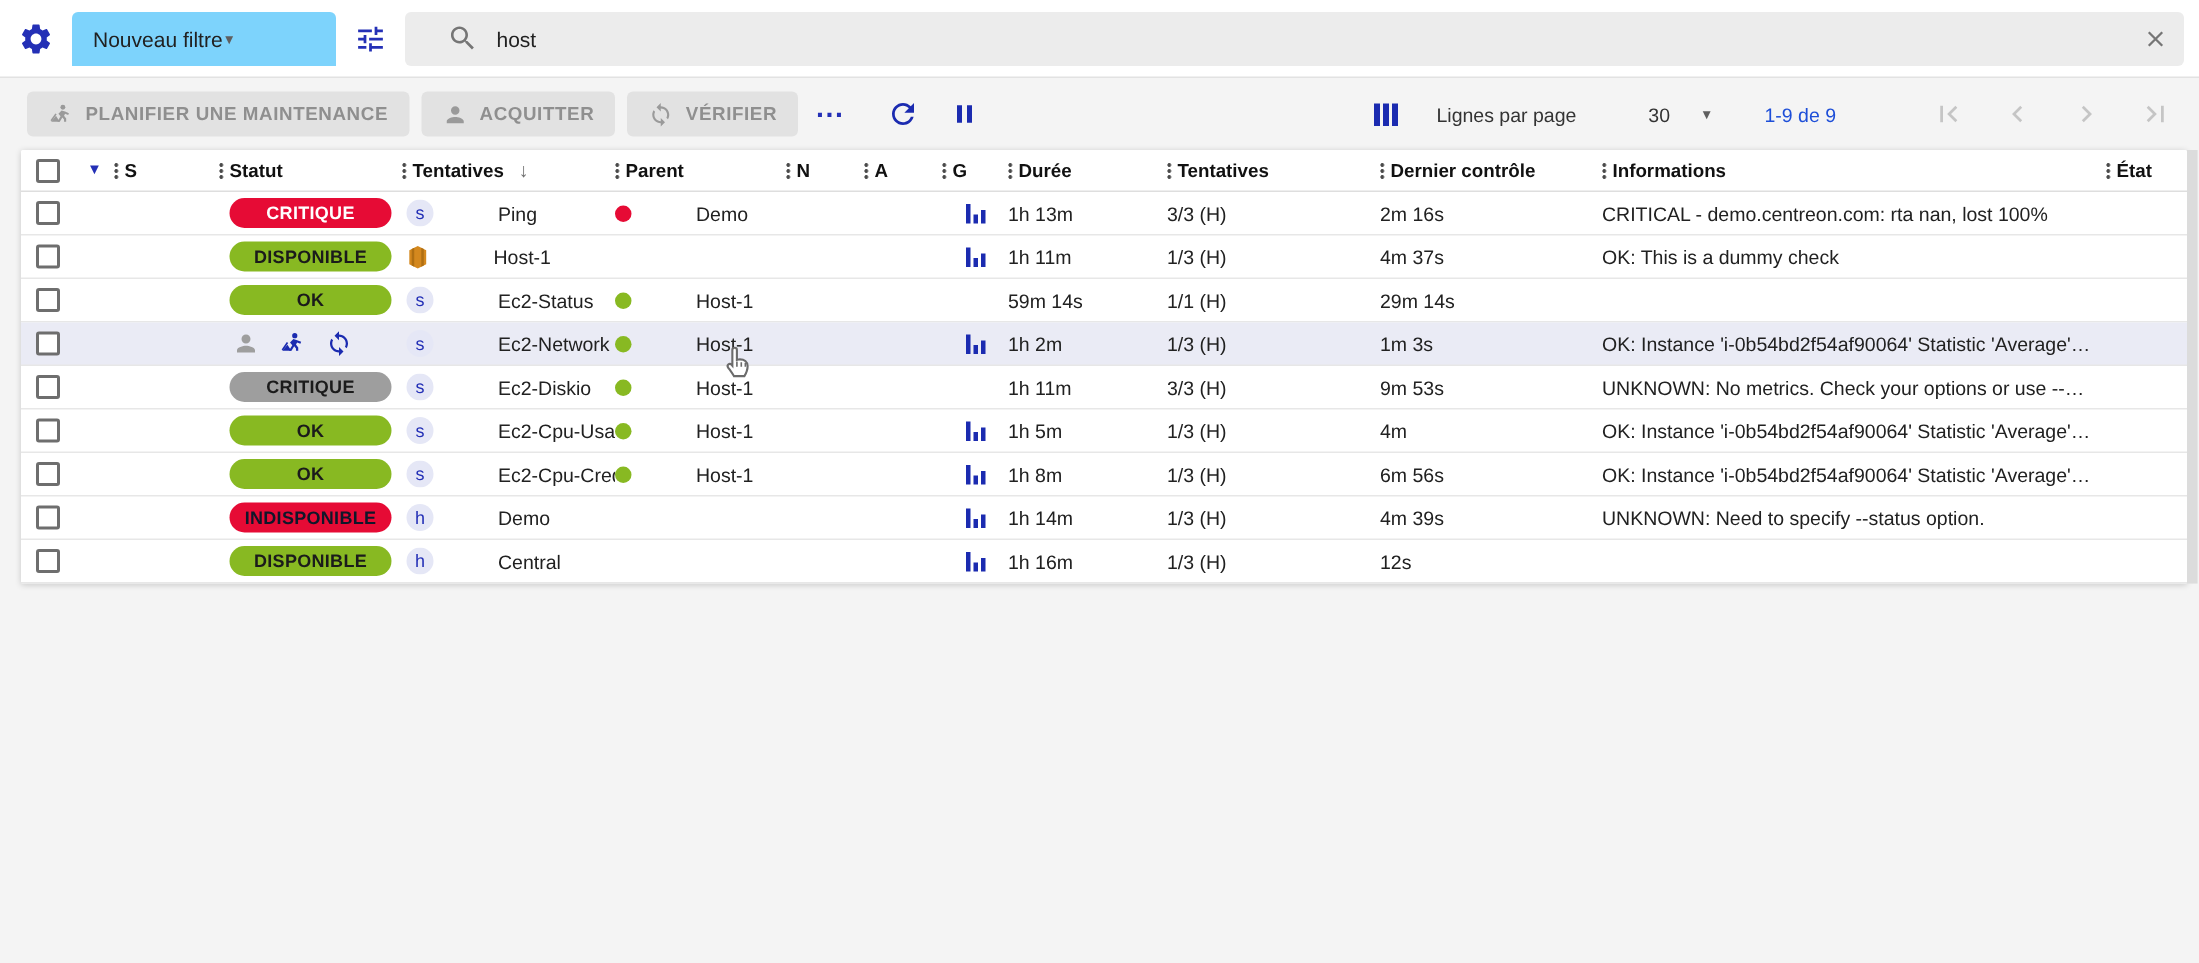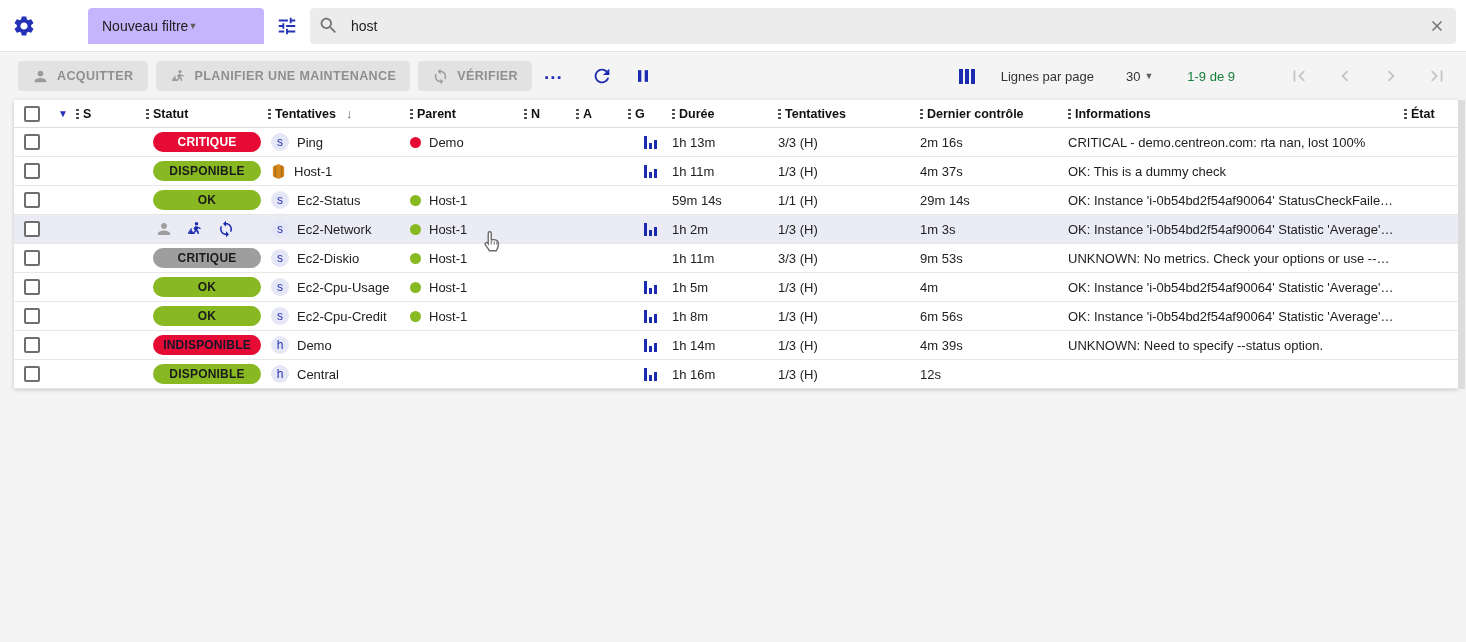--- a/index.html
+++ b/index.html
@@ -11,50 +11,50 @@
     position:relative;
   }
   :root { }
   
   .topbar {
     height:52px; background:#fff; border-bottom:1px solid #e2e2e2;
     display:flex; align-items:center; padding:0 10px 0 12px; gap:12px;
   }
   .icon-btn { display:inline-flex; align-items:center; justify-content:center; cursor:pointer; background:none; border:none; }
   .filter-select {
-    width:176px; height:36px; background:#c4b5fd; border-radius:4px 4px 0 0;
+    width:176px; height:36px; background:#7dd3fc; border-radius:4px 4px 0 0;
     display:flex; align-items:center; padding:0 10px 0 14px; font-size:14px; color:#212121;
-    cursor:pointer;margin-left:40px;
+    cursor:pointer;
   }
   .caret-down { font-size:9px; color:#5f5f5f; }
   .searchbox {
     flex:1; height:36px; background:#ececec; border-radius:4px;
-    display:flex; align-items:center; padding:0 10px 0 8px; gap:12px;
+    display:flex; align-items:center; padding:0 10px 0 28px; gap:12px;
   }
   .searchbox input {
     flex:1; border:none; background:transparent; outline:none;
     font-family:"Liberation Sans", sans-serif; font-size:14px; color:#212121;
   }
   
   .toolbar {
     height:48px; display:flex; align-items:center; padding:0 16px 0 18px; gap:8px;
   }
   .tb-btn {
     height:30px; background:#e2e2e2; border:none; border-radius:4px;
     color:#8f8f8f; font-family:"Liberation Sans", sans-serif; font-size:12.5px; font-weight:600;
     letter-spacing:.4px; display:inline-flex; align-items:center; gap:8px; padding:0 14px;
     cursor:default;
   }
   .more-dots { color:#2430b6; font-size:19px; font-weight:700; letter-spacing:1px; margin:0 6px 6px 4px; cursor:pointer; }
   .toolbar .spacer { flex:1; }
   .cols-icon { display:inline-flex; gap:2px; margin-right:18px; cursor:pointer; }
   .cols-icon i { width:4px; height:15px; background:#1b2bb0; display:block; }
   .rpp-label { font-size:13px; color:#333; }
-  .rpp-select { display:inline-flex; align-items:center; gap:4px; margin:0 26px 0 24px; font-size:13px; color:#333; cursor:pointer; }
-  .page-range { font-size:13px; color:#15803d; margin-right:31px; }
+  .rpp-select { display:inline-flex; align-items:center; gap:20px; margin:0 26px 0 40px; font-size:13px; color:#333; cursor:pointer; }
+  .page-range { font-size:13px; color:#1d4ed8; margin-right:42px; }
   .pg-btn { width:26px; height:26px; display:inline-flex; align-items:center; justify-content:center; margin-left:12px; cursor:default; }
   
   .card {
     position:relative; margin:0 8px 0 14px; width:1444px; background:#fff;
     box-shadow:0 1px 4px rgba(0,0,0,.18); border-radius:1px;
   }
   .grid-row {
     display:grid;
     grid-template-columns:36px 26px 70px 122px 142px 114px 52px 52px 44px 106px 142px 148px 1fr 54px;
     align-items:center;
@@ -78,21 +78,21 @@
     width:108px; height:20px; border-radius:10px; margin-left:7px;
     display:flex; align-items:center; justify-content:center;
     font-size:12px; font-weight:700; letter-spacing:.2px;
   }
   .status-icons { display:flex; align-items:center; gap:13px; padding-left:9px; }
   .res-cell { display:flex; align-items:center; gap:8px; padding-left:3px; overflow:hidden; }
   .type-badge {
     width:18px; height:18px; border-radius:50%; background:#e5e7f6; color:#2430b6;
     font-size:12px; display:flex; align-items:center; justify-content:center; flex:0 0 18px;
   }
-  .res-name { font-size:13px; white-space:nowrap; }
+  .res-name { font-size:13px; white-space:nowrap;margin-left:35px; }
   .parent-cell { display:flex; align-items:center; gap:8px; overflow:hidden; }
   .status-dot { width:11px; height:11px; border-radius:50%; flex:0 0 11px; }
   .graph-icon { display:inline-flex; align-items:flex-end; gap:2px; height:13px; cursor:pointer; }
   .graph-icon i { width:3px; background:#1b2bb0; display:block; }
   .graph-icon i:nth-child(1){height:13px;} .graph-icon i:nth-child(2){height:6px;} .graph-icon i:nth-child(3){height:9px;}
   .txt-cell { font-size:13px; color:#212121; white-space:nowrap; overflow:hidden; text-overflow:ellipsis; padding-right:10px; }
   .scroll-track { position:absolute; top:0; right:-7px; width:7px; height:100%; background:#ebebeb; cursor:pointer; }
   .scroll-track .thumb { position:absolute; top:0; left:0; width:7px; height:100%; background:#dcdcdc; }
   .cursor-hand { position:absolute; left:480px; top:228px; pointer-events:none; }
 </style>
@@ -125,32 +125,32 @@
       <svg width="18" height="18" viewBox="0 0 24 24" fill="none" stroke="#757575" stroke-width="2">
           <path d="M6 6l12 12M18 6L6 18"></path>
         </svg>
     </span>
   </div>
 </div>
 
 <div class="toolbar">
   <button class="tb-btn">
     <svg width="17" height="17" viewBox="0 0 24 24" fill="#9a9a9a">
-        <path d="M12 12c2.21 0 4-1.79 4-4s-1.79-4-4-4-4 1.79-4 4 1.79 4 4 4zm0 2c-2.67 0-8 1.34-8 4v2h16v-2c0-2.66-5.33-4-8-4z"></path>
-      </svg>
-    <span>ACQUITTER</span>
-  </button>
-  <button class="tb-btn">
-    <svg width="17" height="17" viewBox="0 0 24 24" fill="#9a9a9a">
         <circle cx="14" cy="5" r="2.3"></circle>
         <path d="M12.8 8l-3 3 2 2.5-3 5h2.3l2.4-4 1.6 2v2h2v-3l-2-2.6 1-1.8 2.9 1.2.7-1.8-3.6-1.5z"></path>
         <path d="M3 18.5l4.5-5.5 3.5 5.5z"></path>
         <rect x="4.8" y="10.5" width="1.5" height="8" transform="rotate(35 5.5 14)"></rect>
       </svg>
     <span>PLANIFIER UNE MAINTENANCE</span>
+  </button>
+  <button class="tb-btn">
+    <svg width="17" height="17" viewBox="0 0 24 24" fill="#9a9a9a">
+        <path d="M12 12c2.21 0 4-1.79 4-4s-1.79-4-4-4-4 1.79-4 4 1.79 4 4 4zm0 2c-2.67 0-8 1.34-8 4v2h16v-2c0-2.66-5.33-4-8-4z"></path>
+      </svg>
+    <span>ACQUITTER</span>
   </button>
   <button class="tb-btn">
     <svg width="17" height="17" viewBox="0 0 24 24" fill="#9a9a9a">
         <path d="M12 4V1L8 5l4 4V6c3.31 0 6 2.69 6 6 0 1.01-.25 1.97-.7 2.8l1.46 1.46C19.54 15.03 20 13.57 20 12c0-4.42-3.58-8-8-8zm0 14c-3.31 0-6-2.69-6-6 0-1.01.25-1.97.7-2.8L5.24 7.74C4.46 8.97 4 10.43 4 12c0 4.42 3.58 8 8 8v3l4-4-4-4v3z"></path>
       </svg>
     <span>VÉRIFIER</span>
   </button>
   <span class="more-dots">...</span>
   <span class="icon-btn" style="margin-left:14px">
     <svg width="22" height="22" viewBox="0 0 24 24" fill="#1b2bb0">
@@ -349,21 +349,20 @@
     <div class="cell-center">
       <span class="graph-icon" style="visibility: hidden;">
             <i></i>
             <i></i>
             <i></i>
           </span>
     </div>
     <div class="txt-cell">59m 14s</div>
     <div class="txt-cell">1/1 (H)</div>
     <div class="txt-cell">29m 14s</div>
-    <div class="txt-cell">OK: Instance 'i-0b54bd2f54af90064' StatusCheckFailed_...</div>
     <div></div>
   </div>
       <div class="grid-row trow hovered">
     <div class="cell-center">
           <span class="checkbox"></span>
         </div>
     <div></div>
     <div></div>
     <div>
 

